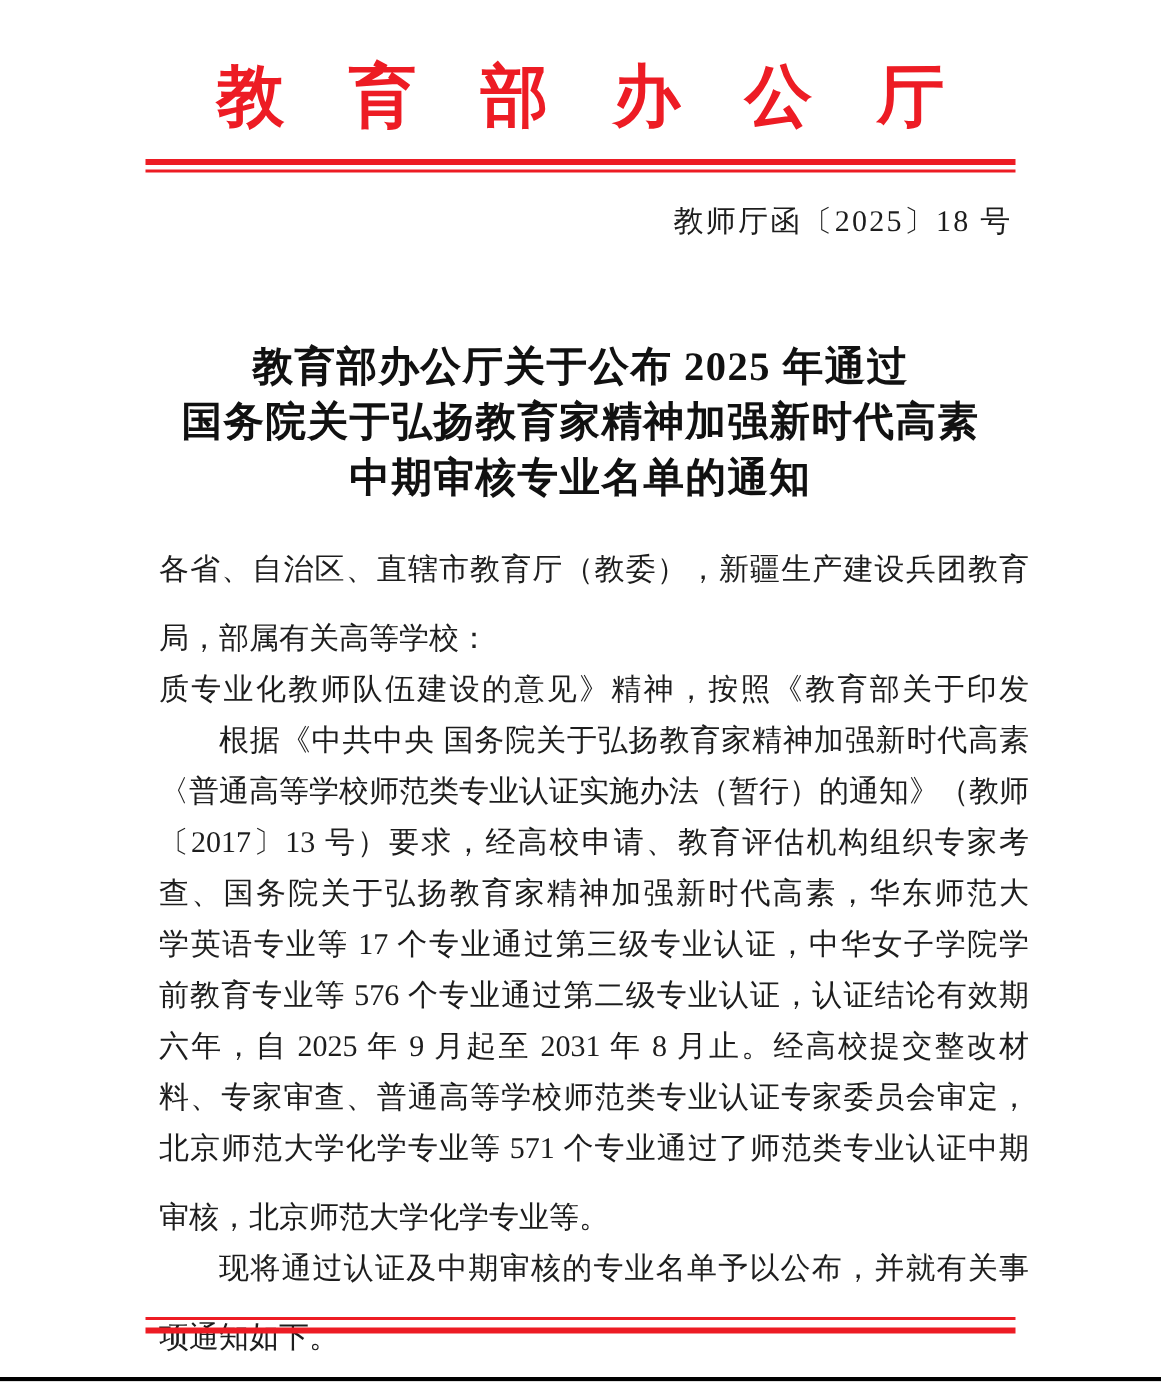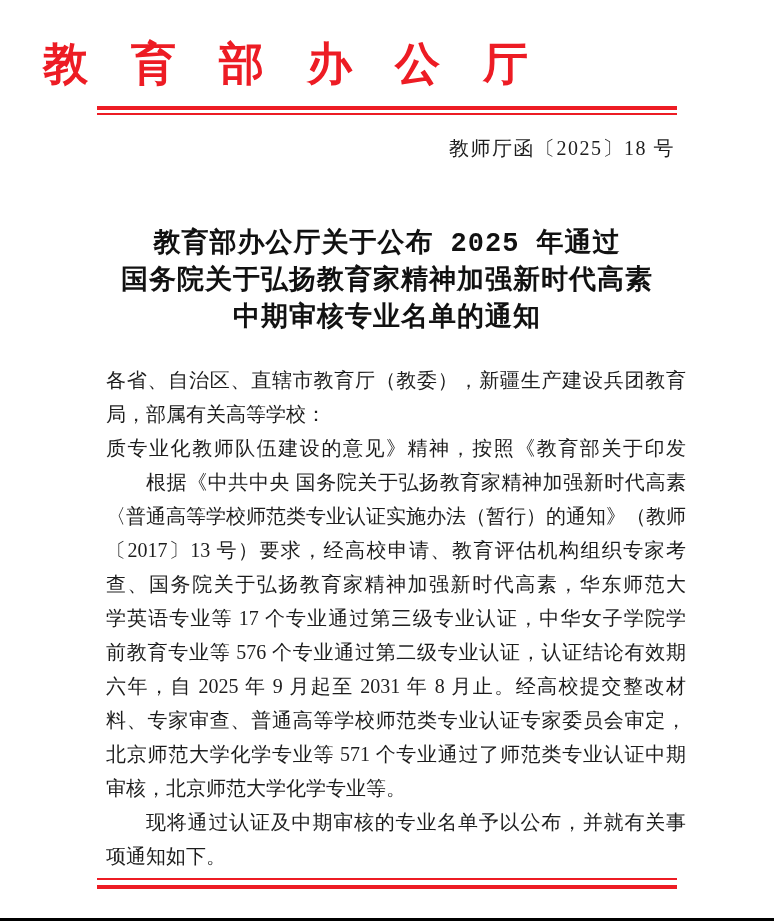--- a/index.html
+++ b/index.html
@@ -17,20 +17,21 @@
   .page{
     position:relative;
     width:774px; height:921px;
     background:var(--page-bg);
     overflow:hidden;
   }
   
   .org-name{
     position:absolute;
     top:40px; left:0; right:0;
+    text-align:center;
     font-size:45px;
     line-height:48px;
     font-weight:bold;
     color:var(--accent-red);
     letter-spacing:43px;
     text-indent:43px;
     white-space:nowrap;
   }
   
   .rule{
@@ -58,40 +59,40 @@
     top:226px; left:97px; width:580px;
     text-align:center;
     color:var(--title-color);
   }
   .title-line{
     font-size:27px;
     line-height:37px;
     font-weight:bold;
     letter-spacing:1px;
     white-space:nowrap;
-    font-family:Liberation Mono, monospace;
   }
   
   .doc-body{
     position:absolute;
     top:363px; left:106px; width:580px;
     color:var(--text-color);
     font-size:20px;
   }
   .body-line{
     height:34px;
     line-height:34px;
     overflow:hidden;
     text-align:justify;
     text-align-last:justify;
     white-space:normal;
   }
   .body-line.para-end{
     text-align:left;
     text-align-last:left;
+    margin-top:12px;
   }
   .body-line.indent{
     text-indent:40px;
   }
   
   .bottom-edge{
     position:absolute;
     left:0; bottom:0;
     width:774px; height:3px;
     background:#000000;

